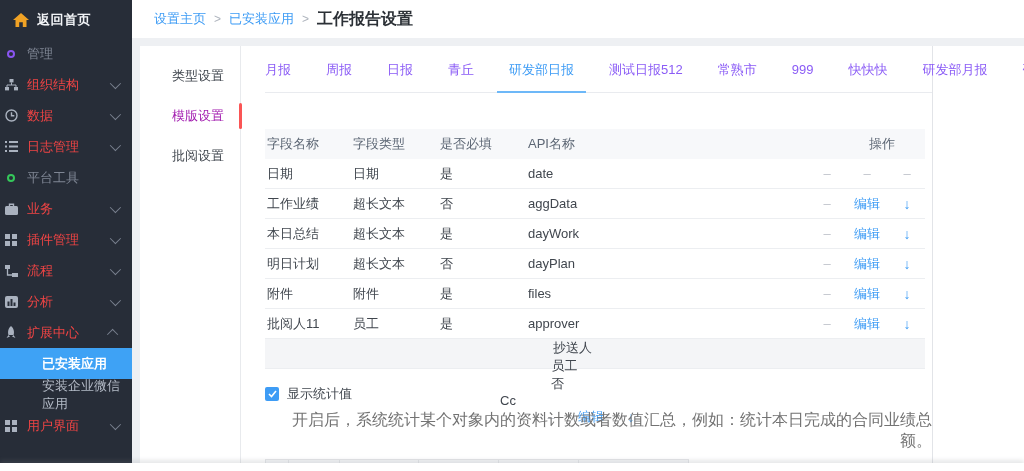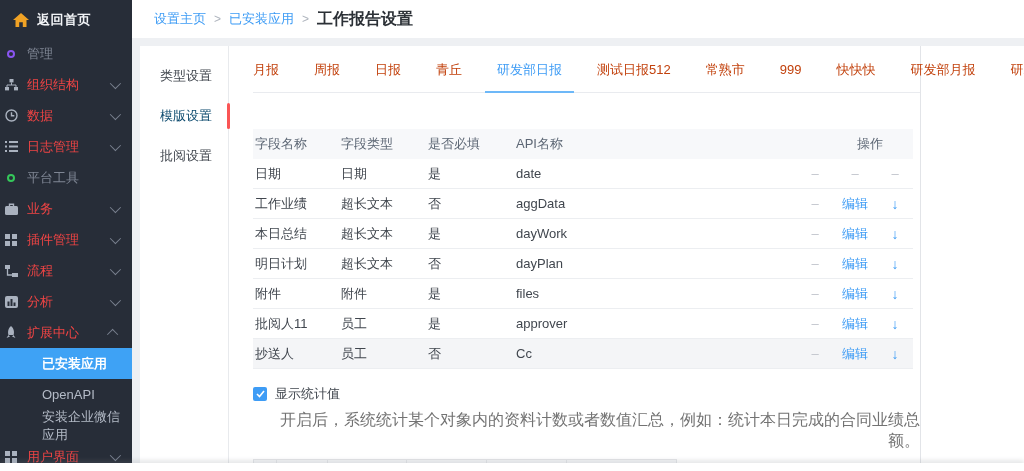--- a/index.html
+++ b/index.html
@@ -35,44 +35,44 @@
   .topbar { height:38px; background:#fff; display:flex; align-items:center;
     padding-left:22px; gap:8px; }
   .crumb { color:#3e9cf5; font-size:13px; cursor:pointer; }
   .crumb-sep { color:#aeb4bd; font-size:12px; }
   .crumb-cur { color:#2b3036; font-size:16px; font-weight:700; }
   .gray-strip { height:8px; background:#eef0f3; }
 
   
   .content { position:relative; height:425px; background:#fff; }
   .gutter { position:absolute; left:0; top:0; width:8px; height:100%; background:#eef0f3; }
-  .card { position:absolute; left:12px; top:0; width:777px; height:100%;
+  .card { position:absolute; left:24px; top:0; width:777px; height:100%;
     background:#fff; border-right:1px solid #e2e4e8; }
   .smenu { position:absolute; left:0; top:0; width:85px; height:100%;
     border-right:1px solid #e8eaed; padding-top:10px; }
   .smenu-item { position:relative; height:40px; line-height:40px; text-align:center;
     font-size:13px; color:#40464e; cursor:pointer; }
-  .smenu-item.active { color:#0c4a6e; }
+  .smenu-item.active { color:#a21caf; }
   .smenu-item.active::after { content:""; position:absolute; right:-2px; top:7px;
     width:3px; height:26px; background:#fa5555; border-radius:2px; }
 
   .pane { position:absolute; left:85px; top:0; right:0; height:100%; padding-left:24px; }
   .tabs { display:flex; align-items:center; height:47px; border-bottom:1px solid #e9ebef; }
-  .tab { position:relative; font-size:13px; color:#c2410c; margin-right:35px;
+  .tab { position:relative; font-size:13px; color:#8b5cf6; margin-right:35px;
     cursor:pointer; height:47px; line-height:47px; white-space:nowrap; }
   .tab.active { color:#3e9cf5; }
   .tab.active::after { content:""; position:absolute; left:-12px; right:-12px;
     bottom:0; height:2px; background:#6db8f8; }
 
   
   .tbl { width:660px; margin-top:36px; font-size:13px; }
   .trow { display:flex; align-items:center; height:30px; border-bottom:1px solid #eceef1;
     color:#40464e; }
   .trow.thead { background:#f7f8fa; color:#5c6674; border-bottom:none; }
-  .trow.hl { background:#f4f5f7; }
+  .trow.hl { background:#f4f5f7;flex-direction:column; }
   .c1 { width:88px; padding-left:2px; } .c2 { width:87px; } .c3 { width:88px; }
   .c4 { width:190px; } 
   .c5 { flex:1; display:flex; align-items:center; justify-content:flex-end;
     gap:14px; padding-right:8px; }
   .c5h { flex:1; text-align:right; padding-right:30px; }
   .op { display:inline-block; text-align:center; }
   .op.s1 { width:20px; } .op.s2 { width:32px; } .op.s3 { width:20px; }
   .dash { color:#c0c4cc; }
   .edit-link { color:#3e9cf5; cursor:pointer; }
   .arr { color:#3e9cf5; cursor:pointer; font-size:14px; }
@@ -221,23 +221,20 @@
           </svg>
       </span>
       <span class="lbl">扩展中心</span>
       <span class="chev up"></span>
     </div>
 
     <div class="side-item sub active">
       <span class="lbl">已安装应用</span>
     </div>
 
-    <div class="side-item sub">
-      <span class="lbl">OpenAPI</span>
-    </div>
 
     <div class="side-item sub">
       <span class="lbl">安装企业微信应用</span>
     </div>
 
     <div class="side-item">
       <span class="ic">
         <svg width="12" height="12" viewBox="0 0 12 12">
             <rect x="0" y="0" width="5" height="5" fill="#aab2bf"></rect>
             <rect x="7" y="0" width="5" height="5" fill="#aab2bf"></rect>

